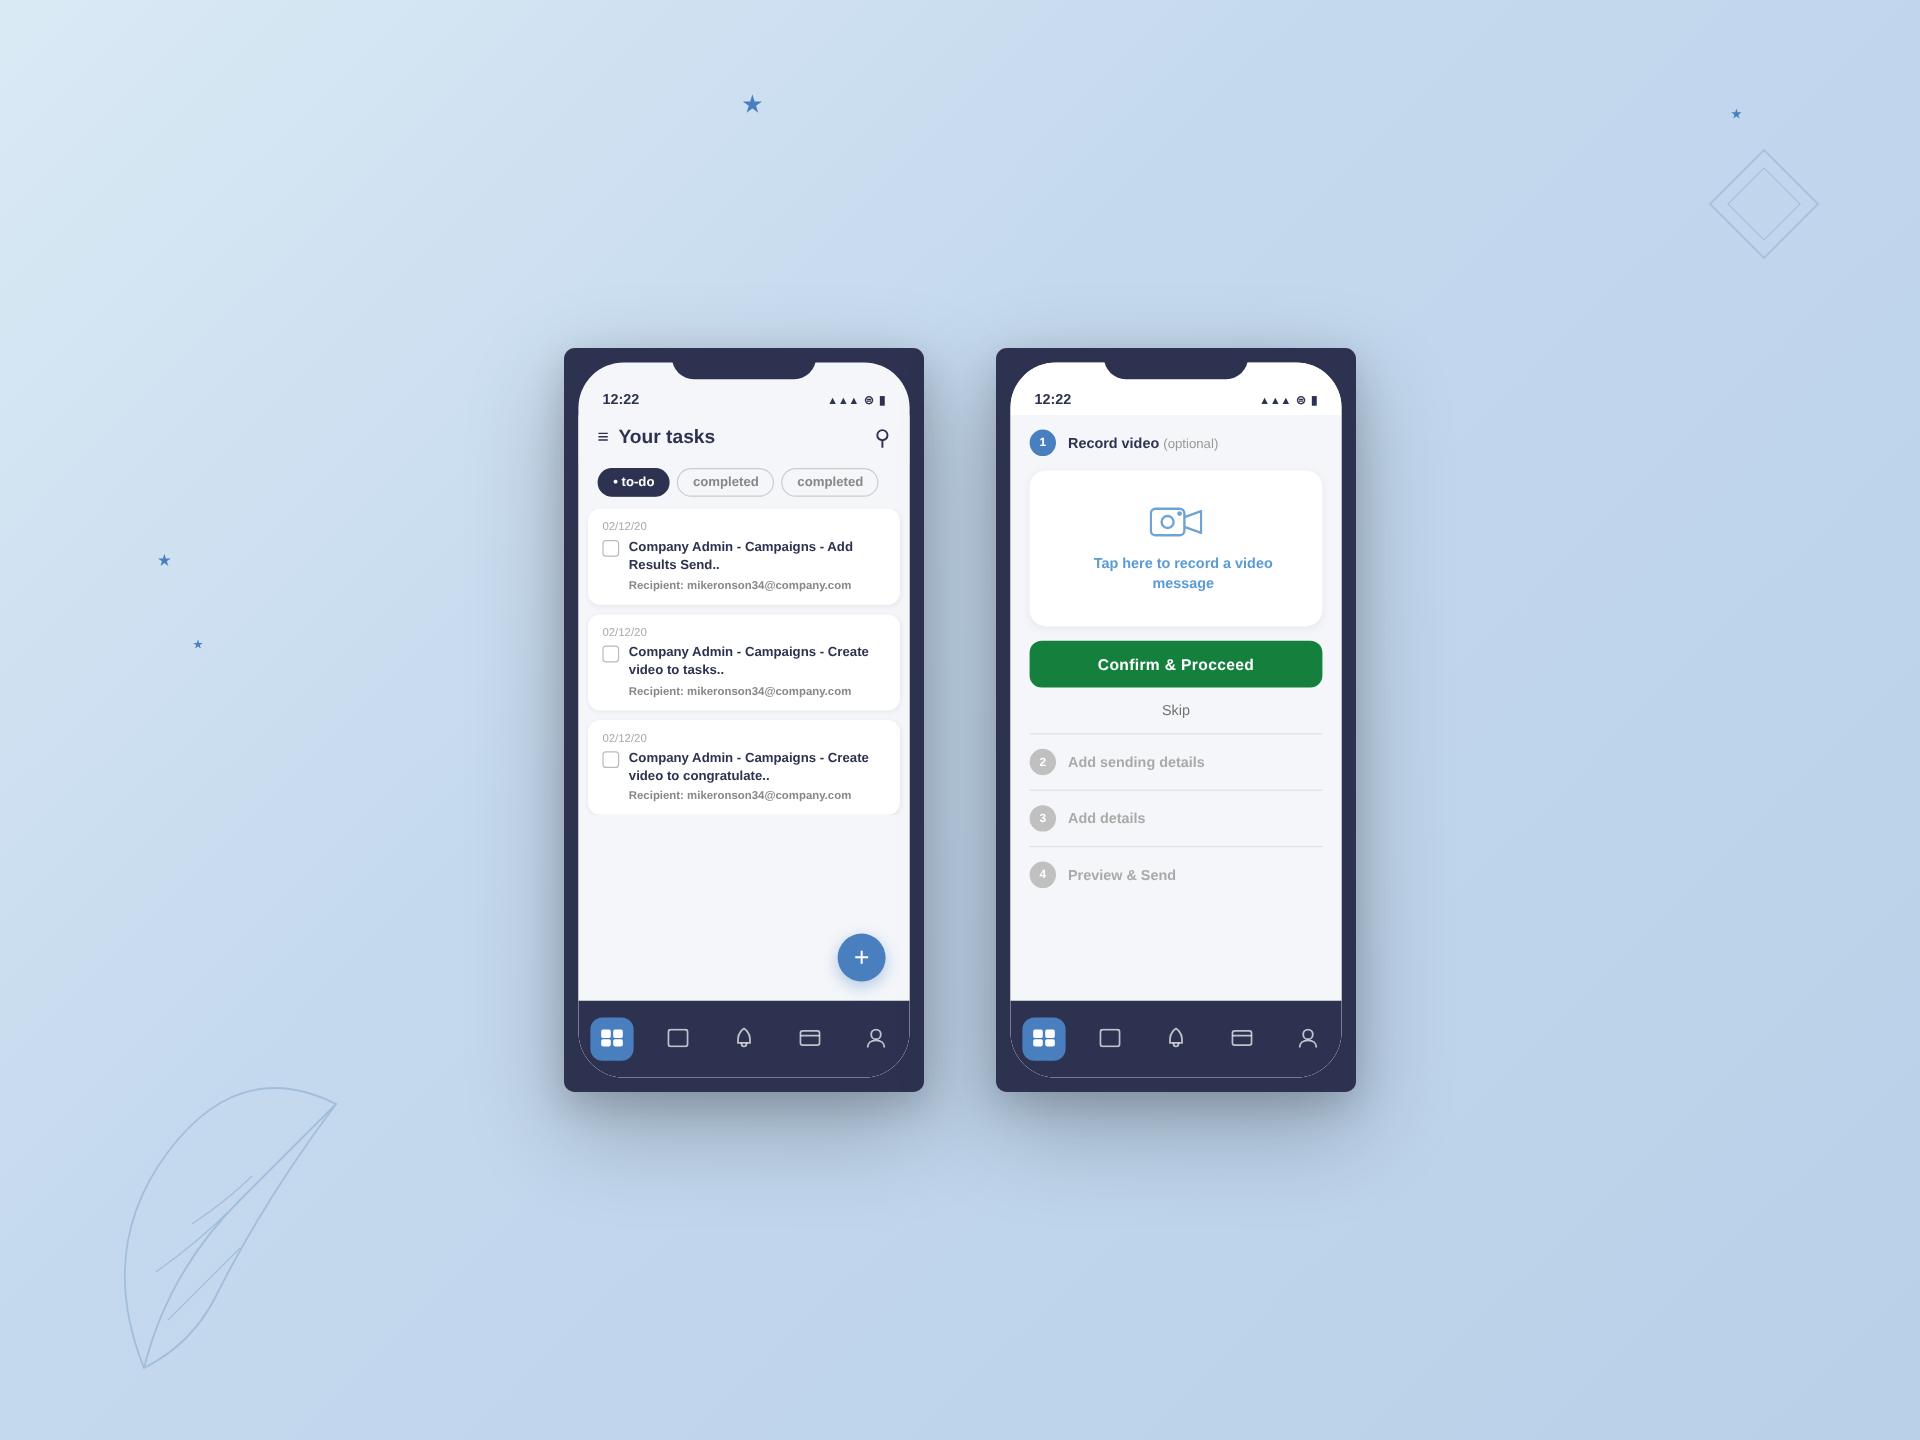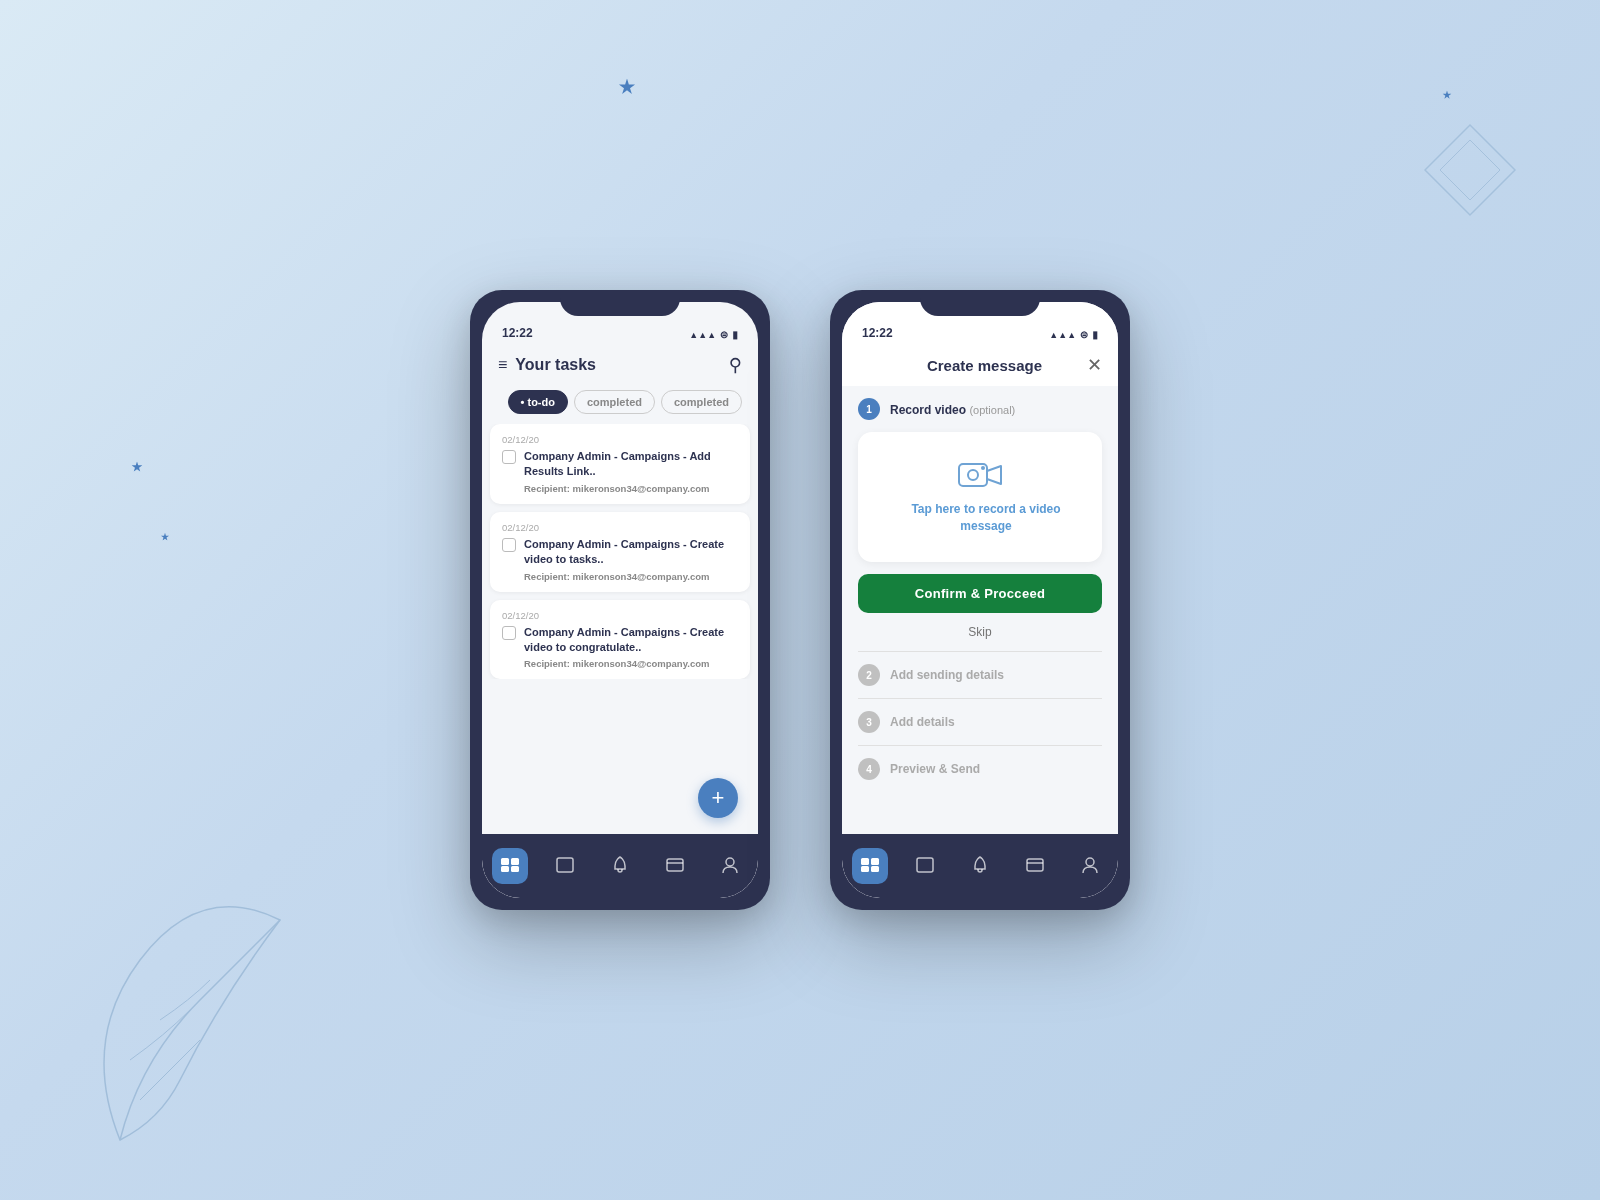--- a/index.html
+++ b/index.html
@@ -51,21 +51,21 @@
       align-items: center;
       position: relative;
       z-index: 10;
     }
 
     
     .phone {
       width: 300px;
       height: 620px;
       background: #2d3250;
-      border-radius: 32px;
+      border-radius: 9px;
       padding: 12px;
       box-shadow: 0 30px 80px rgba(0,0,0,0.25), 0 10px 30px rgba(0,0,0,0.15);
       position: relative;
     }
 
     .phone-inner {
       width: 100%;
       height: 100%;
       background: #f4f6f9;
       border-radius: 38px;
@@ -188,21 +188,20 @@
     .search-icon-btn {
       color: #2d3250;
       font-size: 18px;
     }
 
     
     .tabs-row {
       display: flex;
       gap: 6px;
       padding: 4px 16px 10px;
-      justify-content: flex-end;
     }
 
     .tab-pill {
       padding: 5px 12px;
       border-radius: 20px;
       font-size: 11px;
       font-weight: 600;
       cursor: pointer;
       border: 1.5px solid #ccc;
       background: transparent;
@@ -467,21 +466,21 @@
           <button class="tab-pill">completed</button>
         </div>
 
         <div class="task-list">
 
           <div class="task-card">
             <div class="task-date">02/12/20</div>
             <div class="task-row">
               <div class="task-checkbox"></div>
               <div>
-                <div class="task-text">Company Admin - Campaigns - Add Results Link..</div>
+                <div class="task-text">Company Admin - Campaigns - Add Results Send..</div>
                 <div class="task-recipient">
                   <span>Recipient:</span>
                   <span>mikeronson34@company.com</span>
                 </div>
               </div>
             </div>
           </div>
 
           <div class="task-card">
             <div class="task-date">02/12/20</div>
@@ -567,25 +566,20 @@
 
       <div class="status-bar" style="background:white;">
         <span class="status-time">12:22</span>
         <div class="status-icons">
           <span style="font-size:9px;">▲▲▲</span>
           <span>⊜</span>
           <span>▮</span>
         </div>
       </div>
 
-      <div class="modal-header">
-        <span style="width:24px;"></span>
-        <span class="modal-title">Create message</span>
-        <span class="close-btn">✕</span>
-      </div>
 
       <div class="modal-content">
 
         <div class="step-row">
           <div class="step-number active">1</div>
           <div>
             <span class="step-label">
               <span>Record video</span>
               <span style="font-weight:400;color:#999;font-size:11px;">(optional)</span>
             </span>

